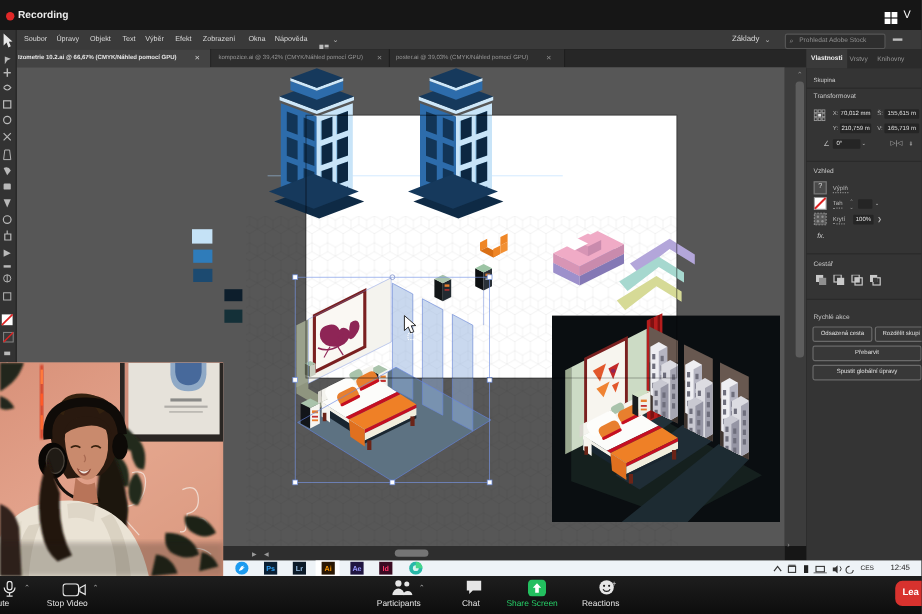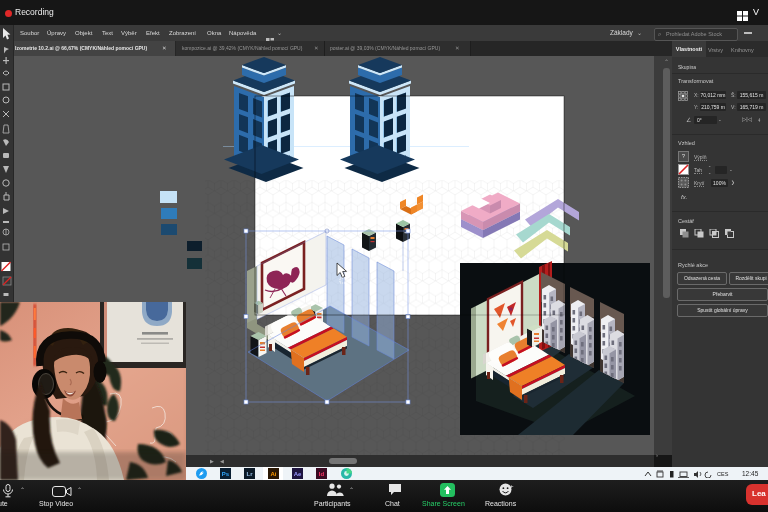--- a/index.html
+++ b/index.html
@@ -10,21 +10,21 @@
   .plabel{color:#b9b9b9;font-size:5px;white-space:nowrap;}
   .pfield{background:#252525;border-radius:1px;color:#e3e3e3;font-size:5px;text-align:center;line-height:8px;white-space:nowrap;}
   .pbtn{background:#383838;border:1px solid #6a6a6a;border-radius:2px;color:#e0e0e0;font-size:5px;text-align:center;white-space:nowrap;overflow:hidden;}
 </style>
 </head>
 <body>
 <div id="stage">
 
   <div class="abs" style="left:0;top:0;width:768px;height:25px;background:#161616;">
     <div class="abs" style="left:5px;top:10px;width:7px;height:7px;border-radius:50%;background:#e02828;"></div>
-    <div class="abs" style="left:15px;top:7px;font-size:8.5px;font-weight:normal;color:#ececec;">Recording</div>
+    <div class="abs" style="left:15px;top:7px;font-size:8.5px;font-weight:bold;color:#ececec;">Recording</div>
 
     <div class="abs" style="left:737px;top:7px;width:11px;height:10px;">
       <svg width="11" height="10" viewBox="0 0 11 10">
           <rect x="0" y="0" width="5" height="4.5" fill="#fff"></rect>
           <rect x="6" y="0" width="5" height="4.5" fill="#fff"></rect>
           <rect x="0" y="5.5" width="5" height="4.5" fill="#fff"></rect>
           <rect x="6" y="5.5" width="5" height="4.5" fill="#fff"></rect>
         </svg>
     </div>
     <div class="abs" style="left:753px;top:7px;font-size:9px;color:#fff;">V</div>

